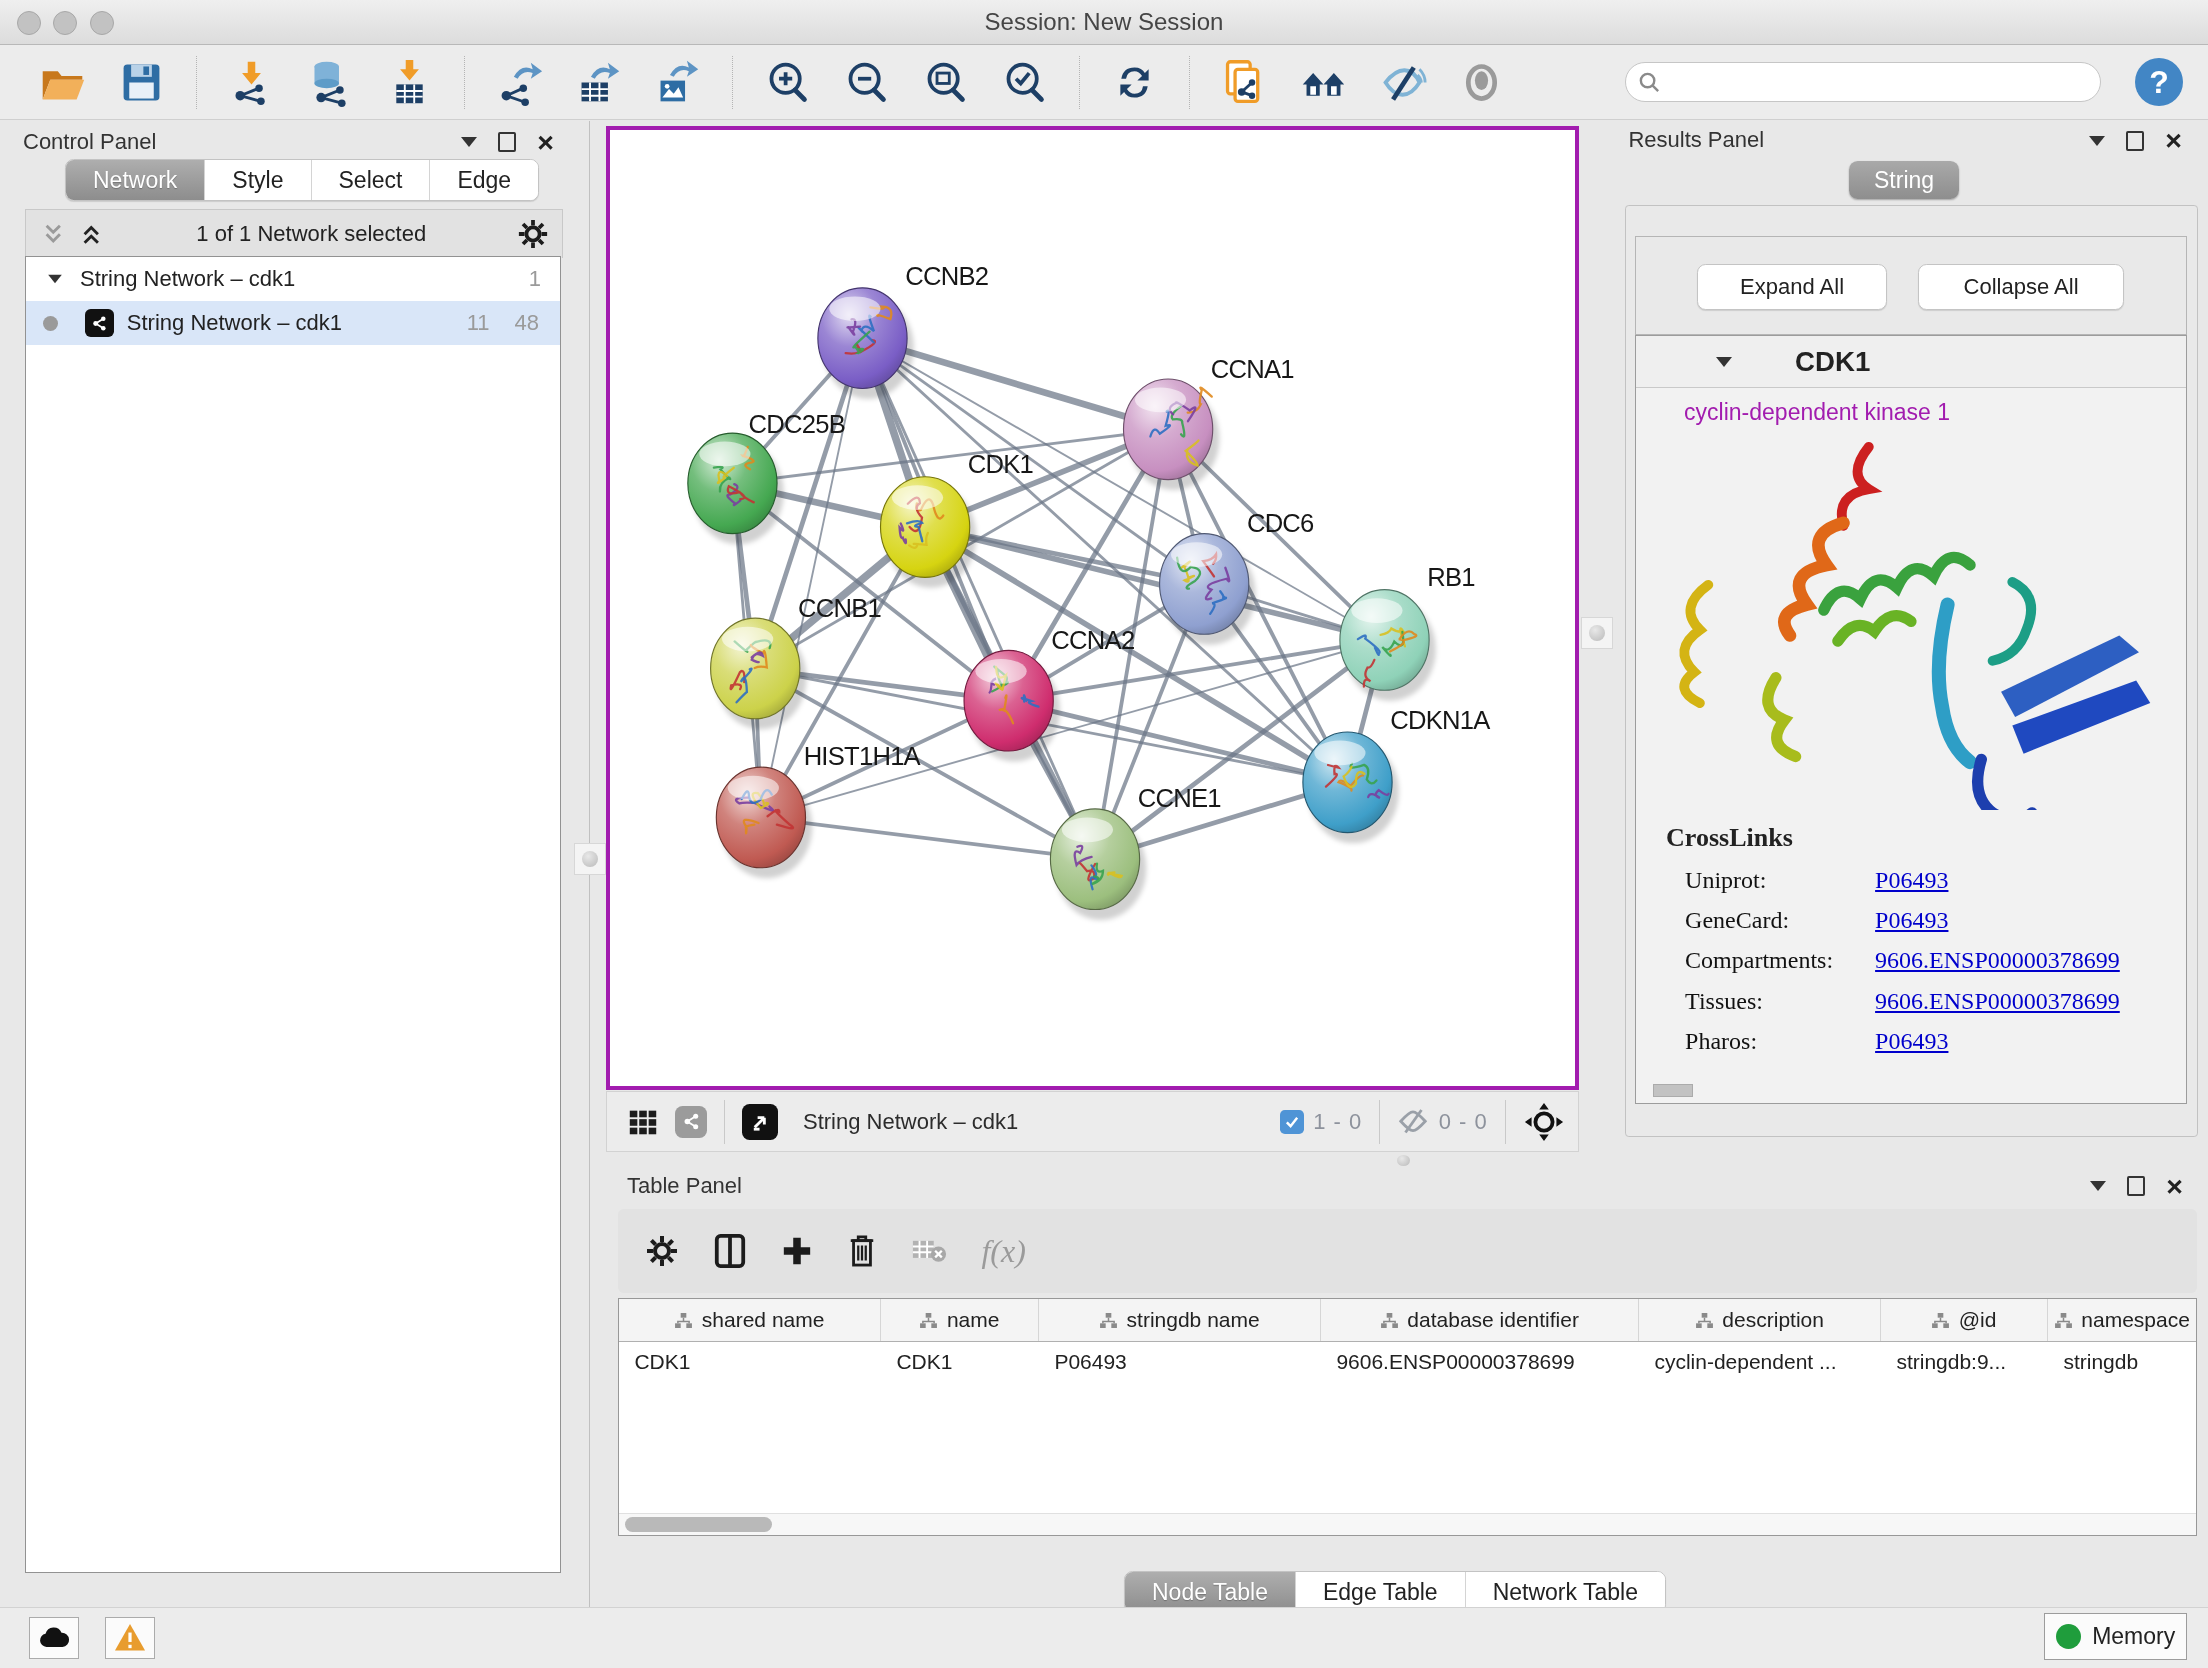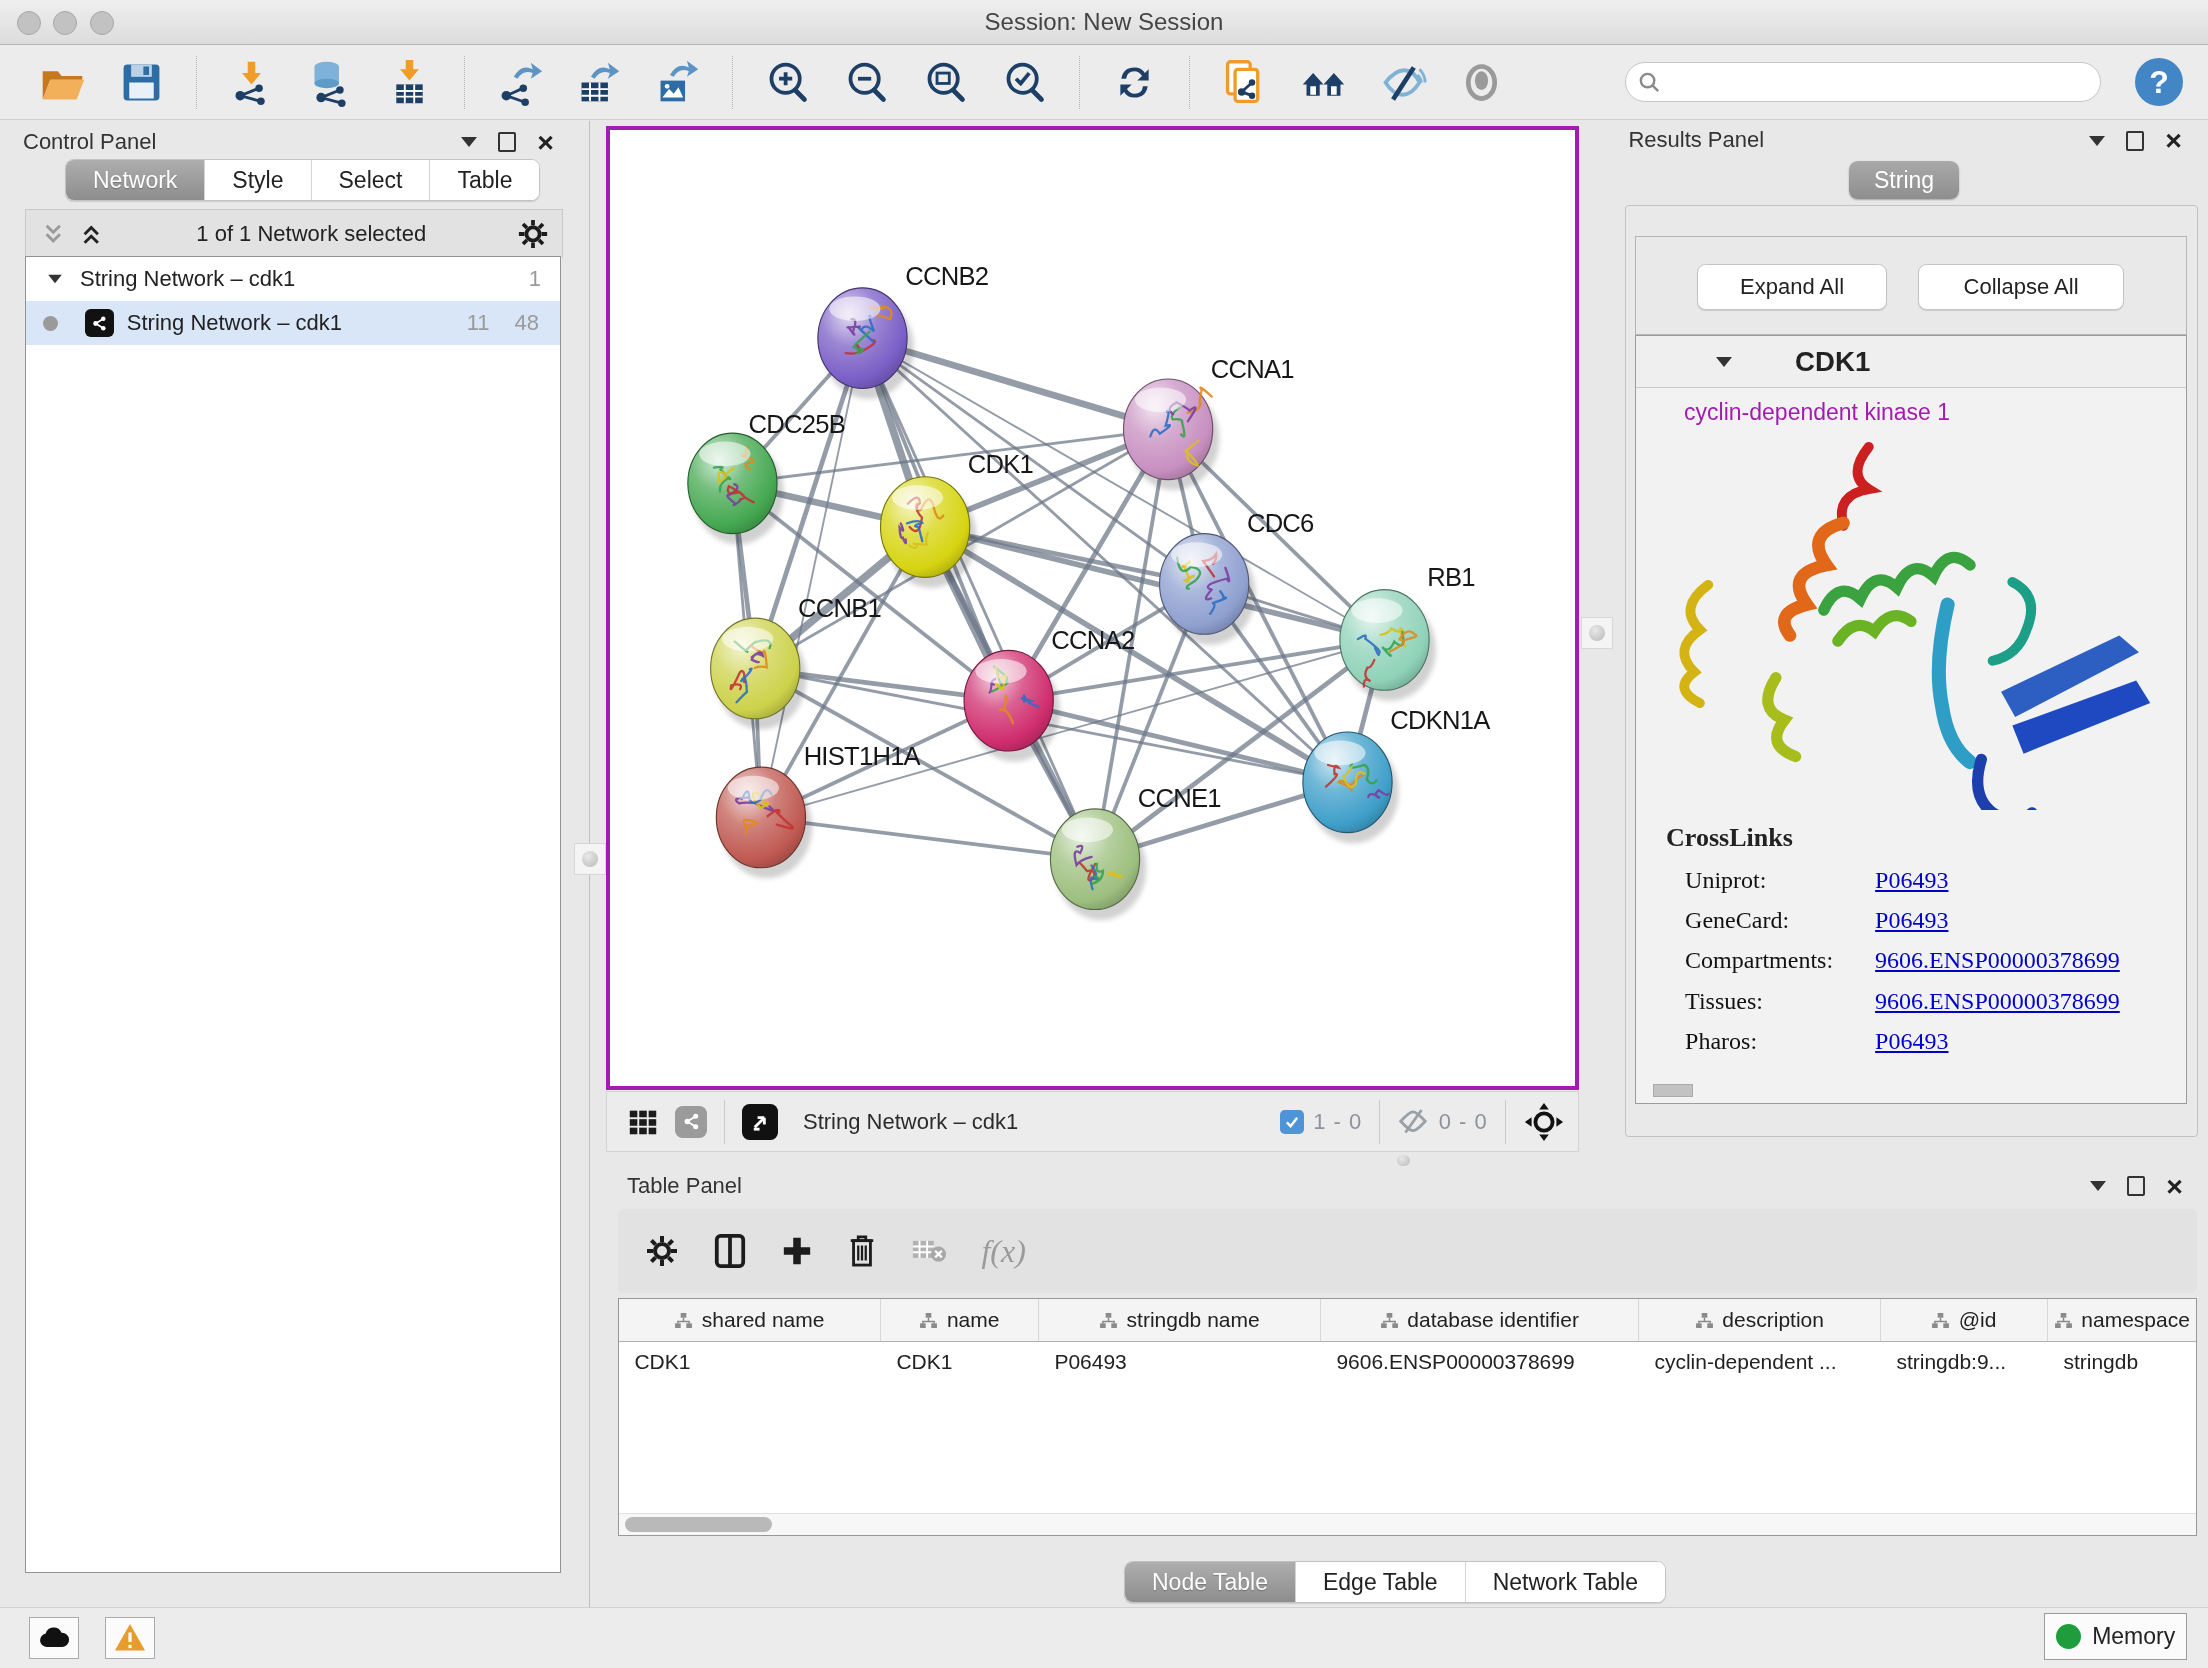--- a/index.html
+++ b/index.html
@@ -75,21 +75,21 @@
   .tp-tools{position:absolute;left:12.4px;top:44px;width:1579px;height:84px;background:#e2e2e2;border-radius:5.7px;
     display:flex;align-items:center;padding-left:27px;box-sizing:border-box;gap:34px;}
   .fx{font-family:"Liberation Serif",serif;font-style:italic;font-size:32px;color:#9a9a9a;}
   .tbl{position:absolute;left:12.4px;top:133px;width:1579px;height:238px;background:#fff;border:1.9px solid #989898;box-sizing:border-box;overflow:hidden;}
   .thead{display:grid;grid-template-columns:262px 158px 282px 318px 242px 167px 1fr;height:42px;background:#f4f4f4;border-bottom:1.9px solid #b0b0b0;}
   .th{display:flex;align-items:center;justify-content:center;gap:9.5px;font-size:21px;color:#222;border-right:1px solid #d6d6d6;overflow:hidden;white-space:nowrap;}
   .trowd{display:grid;grid-template-columns:262px 158px 282px 318px 242px 167px 1fr;height:40px;}
   .td{display:flex;align-items:center;padding-left:15px;font-size:21px;white-space:nowrap;overflow:hidden;}
   .hscroll{position:absolute;left:0;right:0;bottom:0;height:21px;background:#f7f7f7;border-top:1px solid #e0e0e0;}
   .hthumb{position:absolute;left:5.7px;top:2.9px;width:147px;height:15px;background:#b9b9b9;border-radius:7.6px;}
-  .tp-tabs{position:absolute;left:518px;top:396px;}
+  .tp-tabs{position:absolute;left:518px;top:406px;}
   
   .bbar{position:absolute;left:0;top:1607px;width:100%;height:61px;background:#ececec;border-top:1px solid #d2d2d2;}
   .bbtn{position:absolute;top:8.6px;width:48px;height:40px;background:#fbfbfb;border:1.9px solid #ababab;
     display:flex;align-items:center;justify-content:center;}
   .membtn{position:absolute;right:21px;top:4.8px;width:141px;height:45px;background:#fbfbfb;border:1px solid #9c9c9c;
     display:flex;align-items:center;justify-content:center;gap:11.4px;font-size:23px;}
   .gdot{width:25px;height:25px;border-radius:50%;background:#1f9d3c;}
   .mag{stroke:#8a8a8a;fill:none;stroke-width:2.5;}
 </style>
 </head>
@@ -219,21 +219,21 @@
     <span class="pttl" style="position:absolute;left:23px;top:7.6px;">Control Panel</span>
     <div class="pctrl" style="left:461px;top:11.4px;">
       <span class="tri"></span>
       <span class="flt"></span>
       <span class="xbt">×</span>
     </div>
     <div class="seg cp-tabs">
       <div class="on">Network</div>
       <div>Style</div>
       <div>Select</div>
-      <div>Table</div>
+      <div>Edge</div>
     </div>
     <div class="cp-selbar">
       <svg width="28.5" height="28.5" viewBox="0 0 30 30" style="margin-left:13.3px;">
         <path d="M8 6l7 7 7-7M8 15l7 7 7-7" fill="none" stroke="#9a9a9a" stroke-width="3"></path>
       </svg>
       <svg width="28.5" height="28.5" viewBox="0 0 30 30" style="margin-left:9.5px;">
         <path d="M8 24l7-7 7 7M8 15l7-7 7 7" fill="none" stroke="#222" stroke-width="3"></path>
       </svg>
       <span class="stat">1 of 1 Network selected</span>
       <svg width="32" height="32" viewBox="0 0 34 34" style="margin-right:13.3px;">

